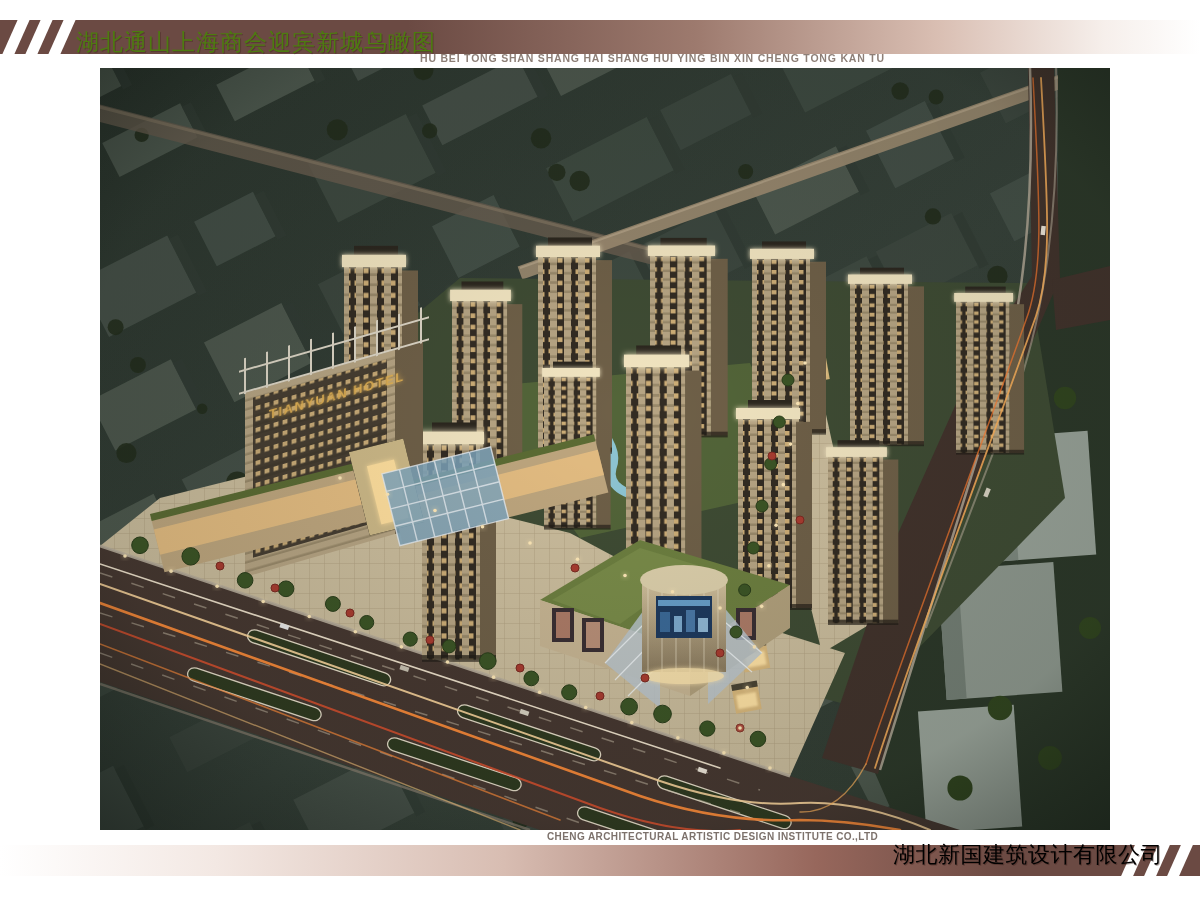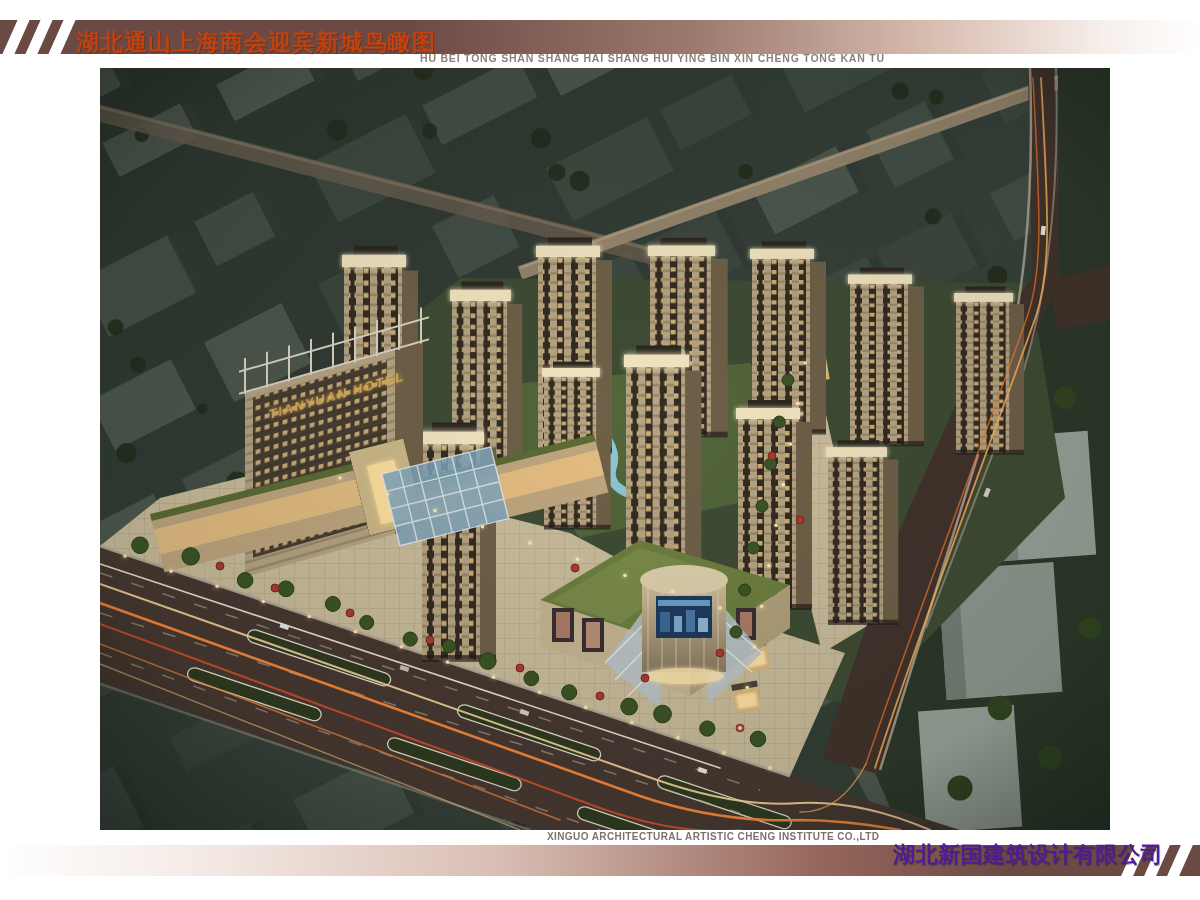--- a/index.html
+++ b/index.html
@@ -2,30 +2,30 @@
 <html><head>
 <meta charset="utf-8">
 <style>
   html,body{margin:0;padding:0;}
   body{width:1200px;height:900px;background:#ffffff;position:relative;overflow:hidden;
        font-family:"Liberation Sans",sans-serif;}
   
   .top-band{position:absolute;left:0;top:20px;width:1200px;height:34px;
     background:linear-gradient(90deg,#6b4a43 0%,#6b4a43 34%,#9d7a6e 58%,#d9beb2 78%,#f6efeb 92%,#ffffff 100%);}
   .stripe{position:absolute;top:0;height:100%;width:12px;background:#ffffff;transform:skewX(-24deg);}
-  .title-cn{position:absolute;left:76px;top:27px;font-size:23px;font-weight:bold;color:#c2410c;
+  .title-cn{position:absolute;left:76px;top:27px;font-size:23px;font-weight:normal;color:#4d7c0f;
     letter-spacing:1px;white-space:nowrap;text-shadow:1px 1px 0 rgba(60,30,25,.35);}
   .title-py{position:absolute;left:420px;top:52px;font-size:10.5px;font-weight:bold;color:#8d7f77;
     letter-spacing:.8px;white-space:nowrap;}
   
   .bot-credit{position:absolute;left:547px;top:831px;font-size:10px;font-weight:bold;color:#7d726c;
     letter-spacing:.4px;white-space:nowrap;}
   .bot-band{position:absolute;left:0;top:845px;width:1200px;height:31px;
     background:linear-gradient(90deg,#ffffff 0%,#f3e8e3 18%,#d8bdb2 42%,#97675c 68%,#6b4a43 84%,#6b4a43 100%);}
-  .bot-cn{position:absolute;left:893px;top:840px;font-size:22px;font-weight:bold;color:#4c1d95;
+  .bot-cn{position:absolute;left:893px;top:840px;font-size:22px;font-weight:normal;color:#000000;
     letter-spacing:.5px;white-space:nowrap;z-index:3;text-shadow:1px 1px 0 rgba(60,30,25,.4);}
   
   .render{position:absolute;left:100px;top:68px;width:1010px;height:762px;background:#333d35;}
   svg{display:block;}
 </style>
 </head>
 <body>
 
 <div class="top-band">
   <div class="stripe" style="left:10px"></div>
@@ -658,19 +658,19 @@
     <rect x="598" y="700" width="9" height="4.5" fill="#efe7da" transform="rotate(18 602 702)"></rect>
     <rect x="300" y="598" width="9" height="4.5" fill="#c9c2b2" transform="rotate(18 304 600)"></rect>
     <rect x="941" y="158" width="4.5" height="9" fill="#efe7da" transform="rotate(6 943 162)"></rect>
     <rect x="885" y="420" width="4.5" height="9" fill="#d8d2c2" transform="rotate(22 887 424)"></rect>
   </g>
 
   <rect width="1010" height="762" fill="url(#vign)"></rect>
 </svg>
 </div>
 
-<div class="bot-credit">XINGUO ARCHITECTURAL ARTISTIC CHENG INSTITUTE CO.,LTD</div>
+<div class="bot-credit">CHENG ARCHITECTURAL ARTISTIC DESIGN INSTITUTE CO.,LTD</div>
 <div class="bot-band">
   <div class="stripe" style="left:1128px"></div>
   <div class="stripe" style="left:1151px"></div>
   <div class="stripe" style="left:1174px"></div>
 </div>
 <div class="bot-cn">湖北新国建筑设计有限公司</div>
 
 </body></html>

